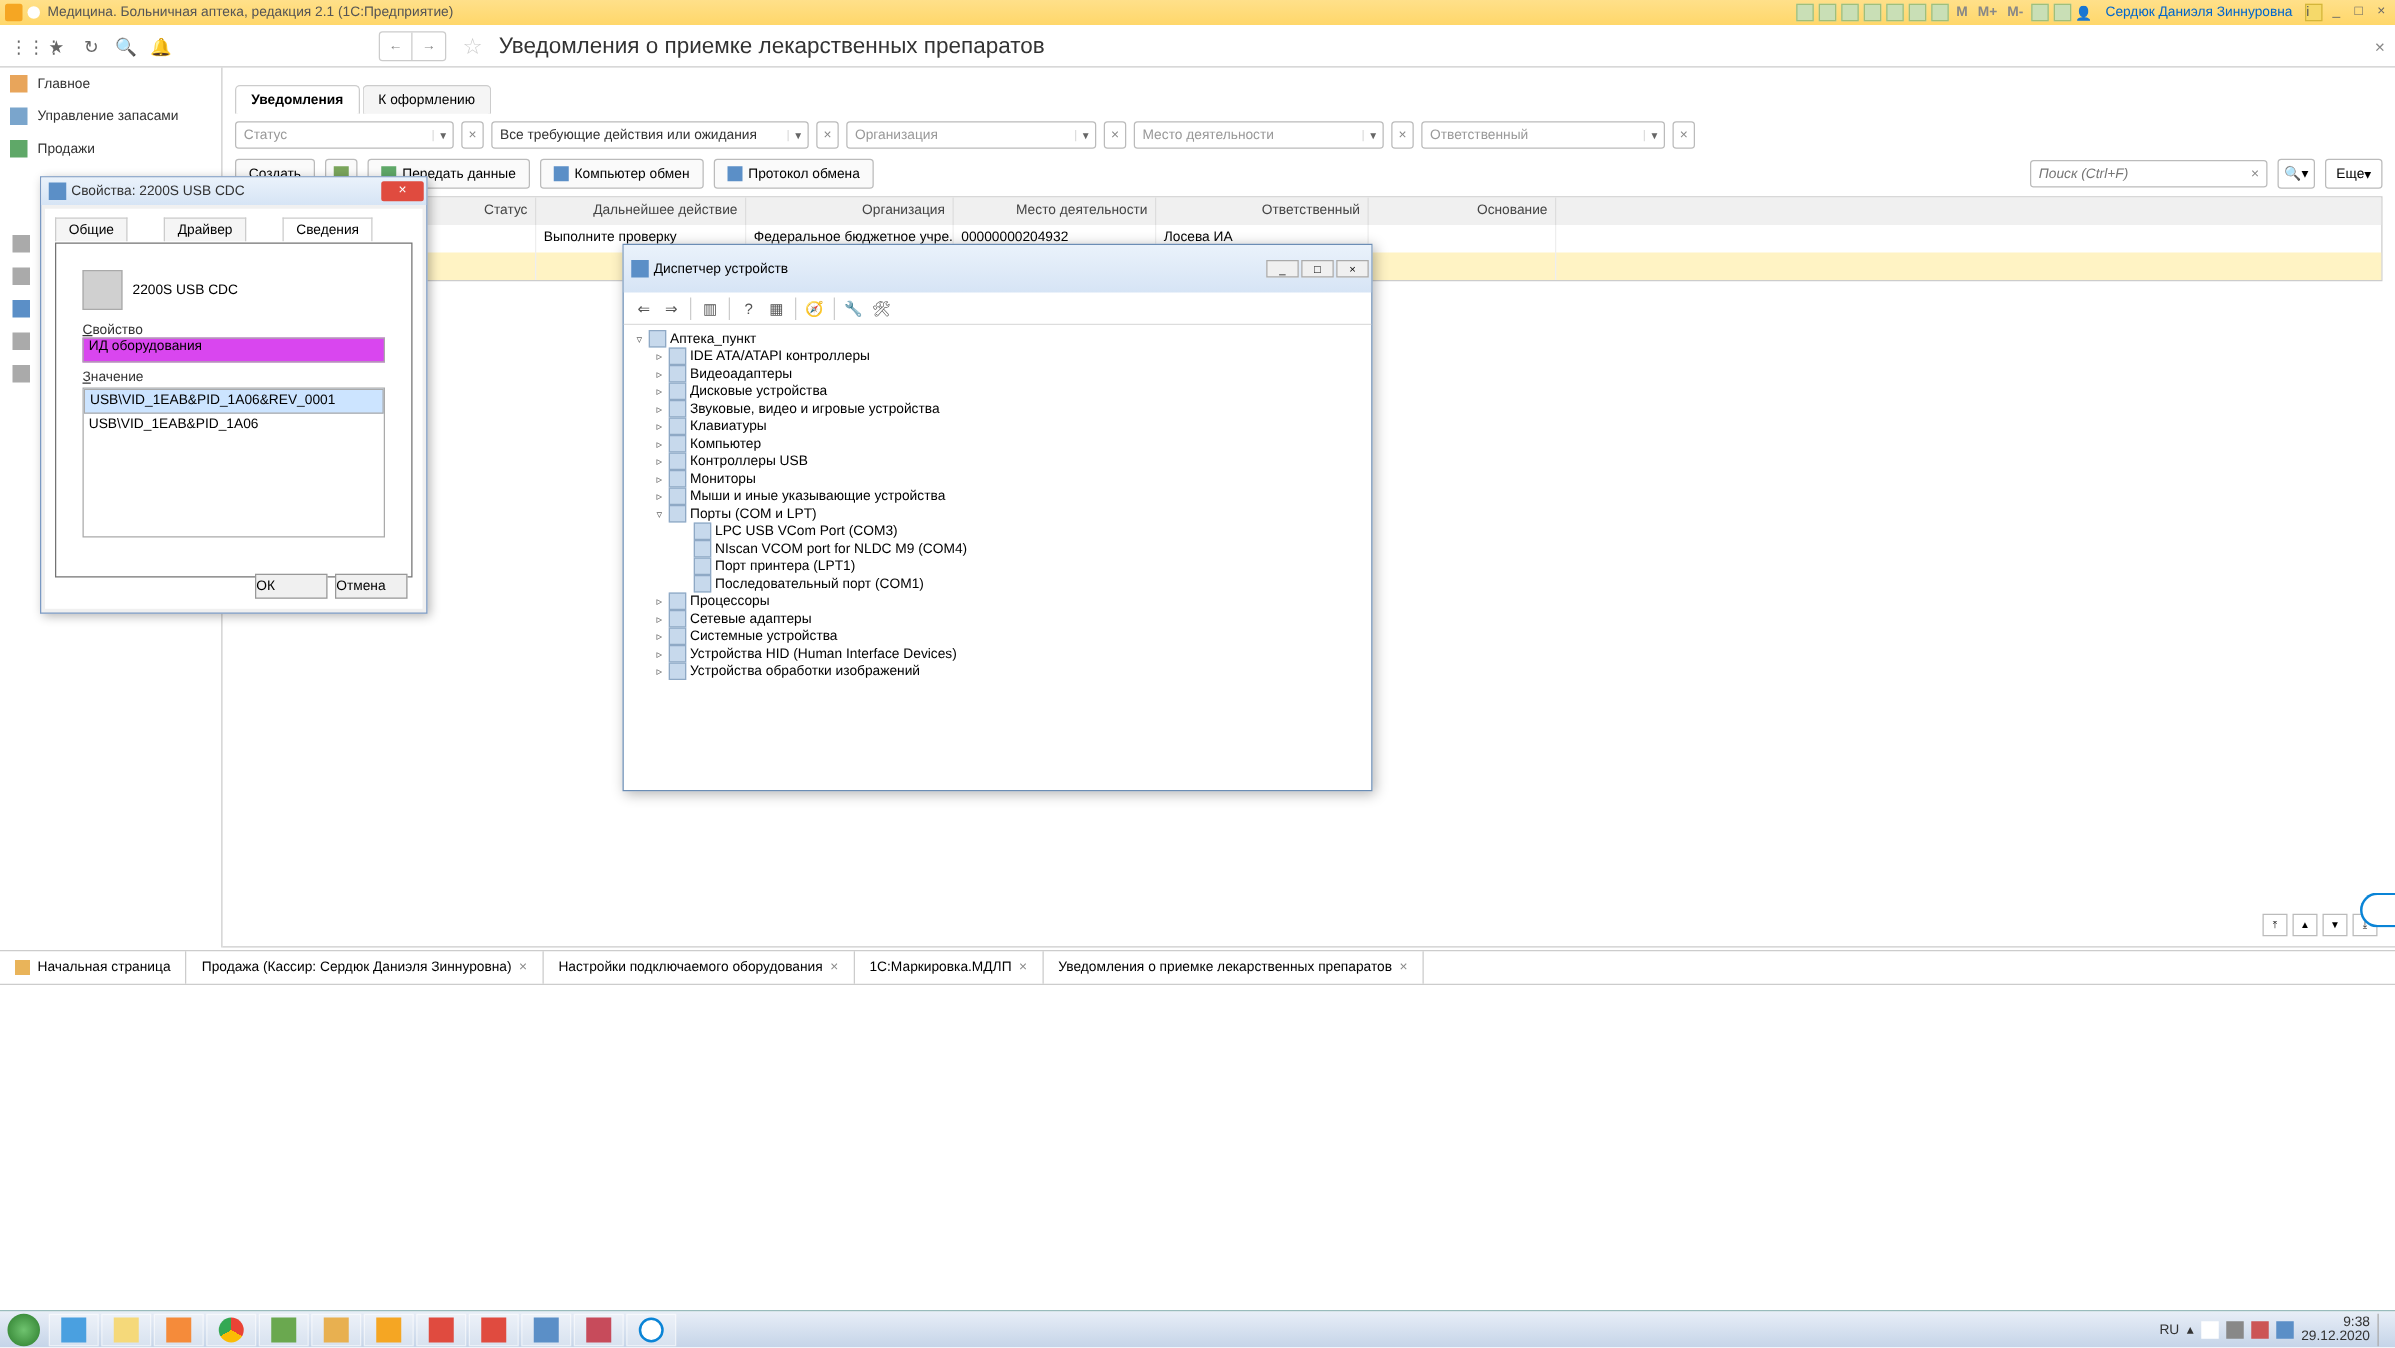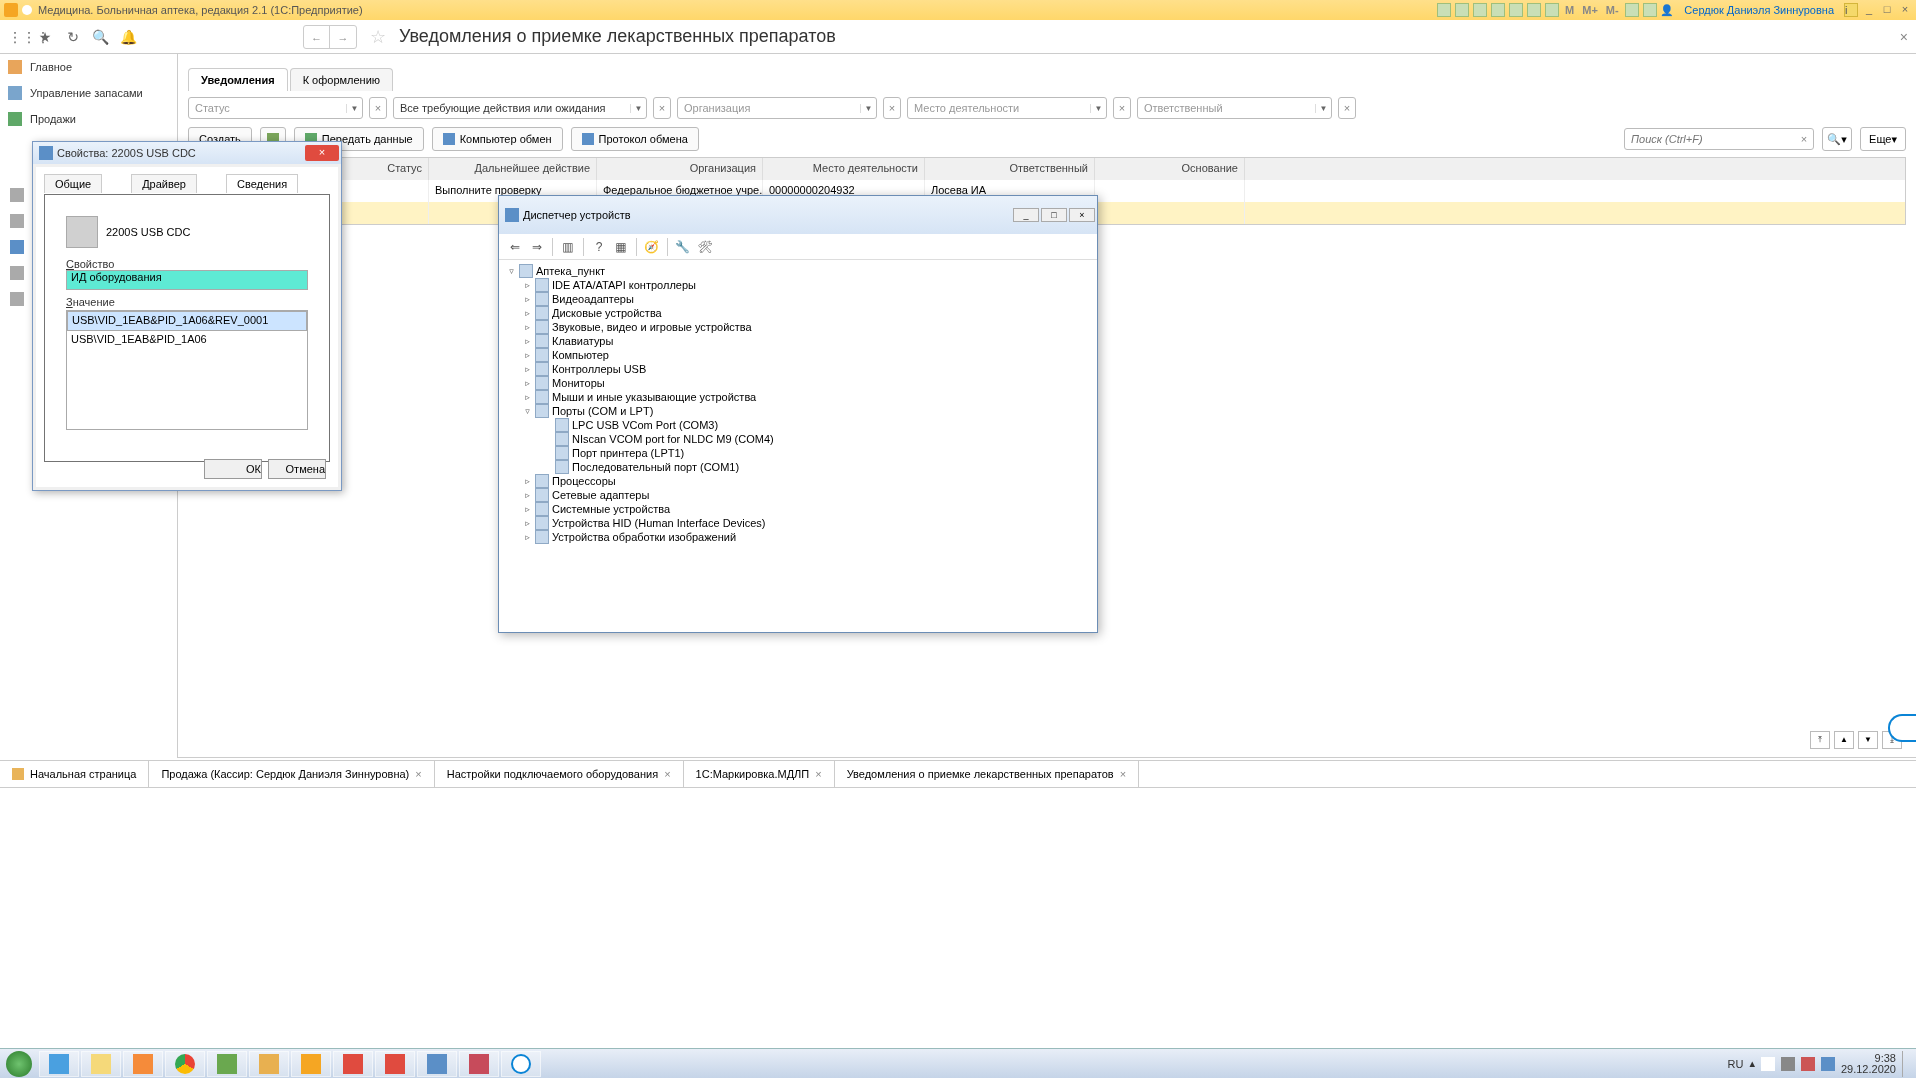--- a/index.html
+++ b/index.html
@@ -74,26 +74,26 @@
 .propdlg .dtitle .dicon { width: 14px; height: 14px; background: #5b8fc7; margin-right: 4px; }
 .propdlg .dclose { width: 34px; height: 16px; background: #e04b3f; color: #fff; text-align: center; line-height: 14px; margin-left: auto; border-radius: 2px; }
 .propdlg .body { padding: 8px; background: #fff; margin: 3px; height: 320px; position: relative; }
 .propdlg .dtabs { display: flex; position: relative; top: -1px; gap: 29px; }
 .propdlg .dtab { padding: 3px 10px; border: 1px solid #ccc; border-bottom: none; background: #f5f5f5; font-size: 11px; }
 .propdlg .dtab.act { background: #fff; }
 .propdlg .inner { border: 1px solid #737373; padding: 21px; height: 268px; }
 .propdlg .dev { display: flex; align-items: center; gap: 8px; margin-bottom: 10px; }
 .propdlg .devicon { width: 32px; height: 32px; background: #d0d0d0; border: 1px solid #aaa; }
 .propdlg .lbl { font-size: 11px; color: #333; margin-top: 6px; }
-.propdlg .sel { width: 100%; height: 20px; border: 1px solid #aaa; background: #5eead4; padding: 0 4px; }
+.propdlg .sel { width: 100%; height: 20px; border: 1px solid #aaa; background: #d946ef; padding: 0 4px; }
 .propdlg .list { width: 100%; height: 120px; border: 1px solid #aaa; background: #fff; margin-top: 2px; }
 .propdlg .list .li { padding: 2px 4px; font-size: 11px; }
 .propdlg .list .li.sel { background: #cce4ff; }
 .propdlg .dbtns { position: absolute; right: 12px; bottom: 8px; display: flex; gap: 6px; }
-.propdlg .dbtn { width: 58px; height: 20px; border: 1px solid #999; background: #f0f0f0; text-align: right; line-height: 18px; font-size: 11px; }
+.propdlg .dbtn { width: 58px; height: 20px; border: 1px solid #999; background: #f0f0f0; text-align: left; line-height: 18px; font-size: 11px; }
 
 
 .devmgr { position: absolute; top: 195px; left: 498px; width: 600px; height: 438px; background: #fff; border: 1px solid #6b8db5; box-shadow: 2px 2px 10px rgba(0,0,0,0.3); }
 .devmgr .dmtitle { height: 38px; background: linear-gradient(#eaf2fb,#d6e4f5); display: flex; align-items: center; padding: 0 2px 0 6px; }
 .devmgr .dmtitle .dmicon { width: 14px; height: 14px; background: #5b8fc7; margin-right: 4px; }
 .devmgr .winbtns { margin-left: auto; display: flex; gap: 2px; }
 .devmgr .winbtns div { width: 26px; height: 14px; border: 1px solid #aaa; background: #f0f0f0; text-align: center; font-size: 9px; line-height: 12px; }
 .devmgr .menubar { height: 20px; display: flex; gap: 12px; padding: 0 8px; align-items: center; border-bottom: 1px solid #ddd; }
 .devmgr .menubar span { font-size: 11px; }
 .devmgr .menubar span u { text-decoration: underline; }

